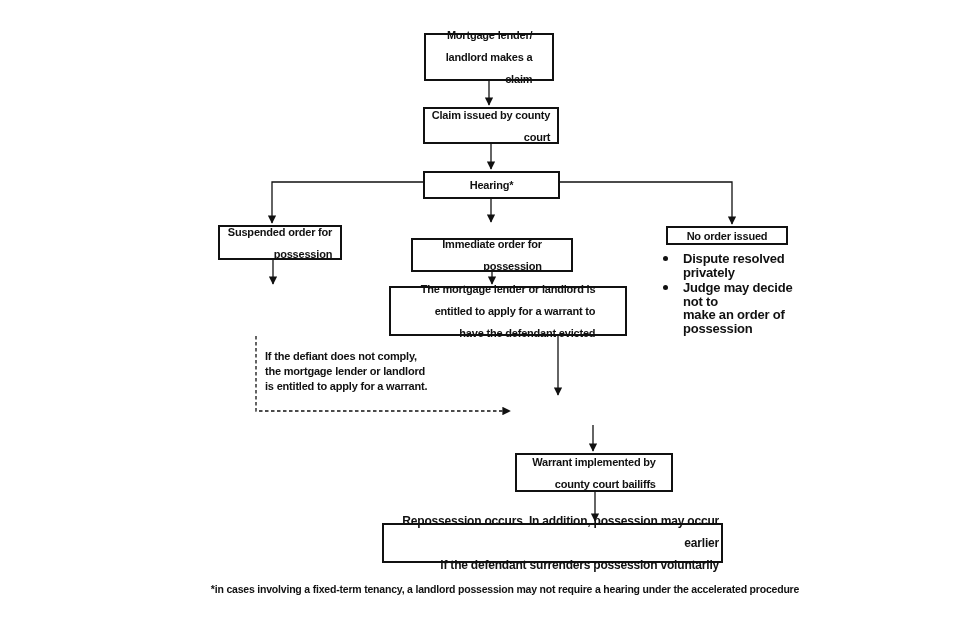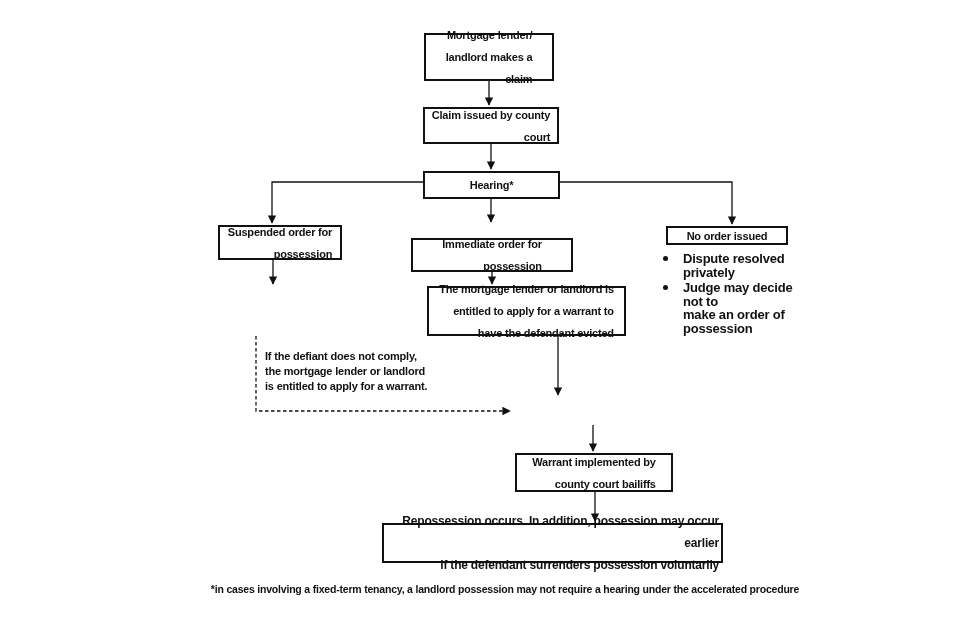--- a/index.html
+++ b/index.html
@@ -114,21 +114,21 @@
 
   <div class="node" style="left:218px; top:225px; width:124px; height:35px;">Suspended order for
 possession</div>
 
   <div class="node" style="left:411px; top:224px; width:162px; height:34px;margin-top:14px;">Immediate order for
 possession</div>
 
   <div class="node" style="left:666px; top:226px; width:122px; height:19px;">No order issued</div>
 
 
-  <div class="node" style="left:427px; top:286px; width:199px; height:50px;">The mortgage lender or landlord is
+  <div class="node" style="left:389px; top:286px; width:238px; height:50px;">The mortgage lender or landlord is
 entitled to apply for a warrant to
 have the defendant evicted</div>
 
 
   <div class="node" style="left:515px; top:453px; width:158px; height:39px;">Warrant implemented by
 county court bailiffs</div>
 
   <div class="node small-text" style="left:382px; top:523px; width:341px; height:40px;">Repossession occurs. In addition, possession may occur earlier
 if the defendant surrenders possession voluntarily</div>
 

